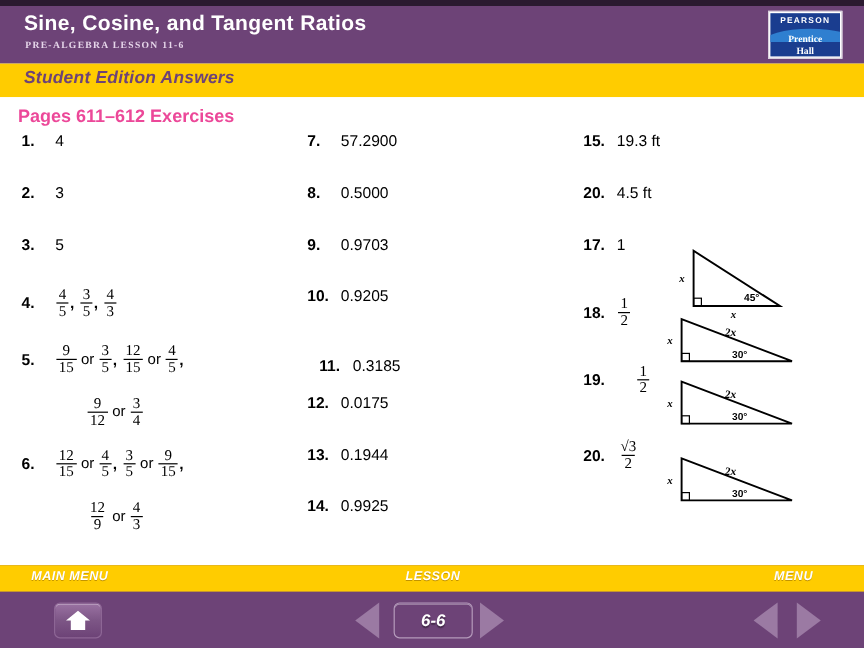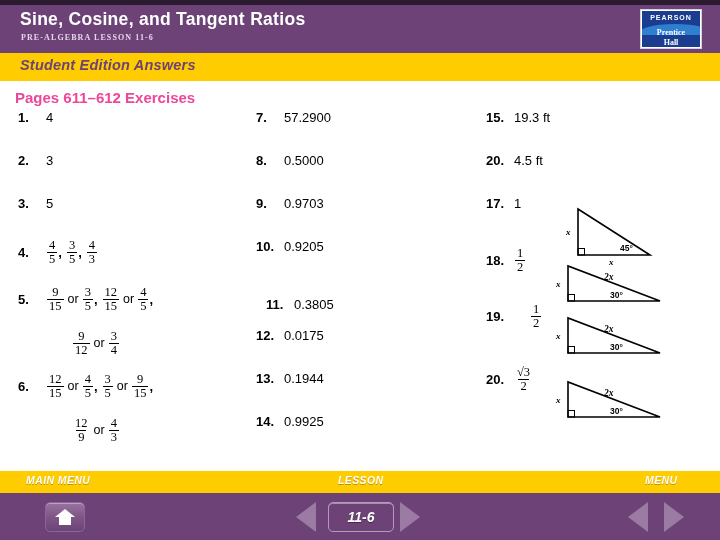--- a/index.html
+++ b/index.html
@@ -349,21 +349,21 @@
         <div class="item" style="top: 115px; left: 0px;">
           <span class="num num-w">9.</span>
           <span class="ans">0.9703</span>
         </div>
         <div class="item" style="top: 158px; left: 0px;">
           <span class="num num-w">10.</span>
           <span class="ans">0.9205</span>
         </div>
         <div class="item" style="top: 204px; left: 10px; margin-top: 12px;">
           <span class="num num-w">11.</span>
-          <span class="ans">0.3805</span>
+          <span class="ans">0.3185</span>
         </div>
         <div class="item" style="top: 247px; left: 0px;">
           <span class="num num-w">12.</span>
           <span class="ans">0.0175</span>
         </div>
         <div class="item" style="top: 290px; left: 0px;">
           <span class="num num-w">13.</span>
           <span class="ans">0.1944</span>
         </div>
         <div class="item" style="top: 333px; left: 0px;">
@@ -455,19 +455,19 @@
   <div class="f-label f-lesson">LESSON</div>
   <div class="f-label f-page">MENU</div>
 
   <div class="home-btn">
     <svg class="home-icon" width="22" height="20" viewBox="0 0 22 20">
       <polygon points="11,2 21,10 17,10 17,18 5,18 5,10 1,10" fill="#ffffff"></polygon>
     </svg>
   </div>
 
   <div class="arrow-btn arrow-left" style="left:296px; top:502px;"></div>
-  <div class="lesson-pill">11-6</div>
+  <div class="lesson-pill">6-6</div>
   <div class="arrow-btn arrow-right" style="left:400px; top:502px;"></div>
 
   <div class="arrow-btn arrow-left" style="left:628px; top:502px;"></div>
   <div class="arrow-btn arrow-right" style="left:664px; top:502px;"></div>
 
 </div>
 
 </body></html>

